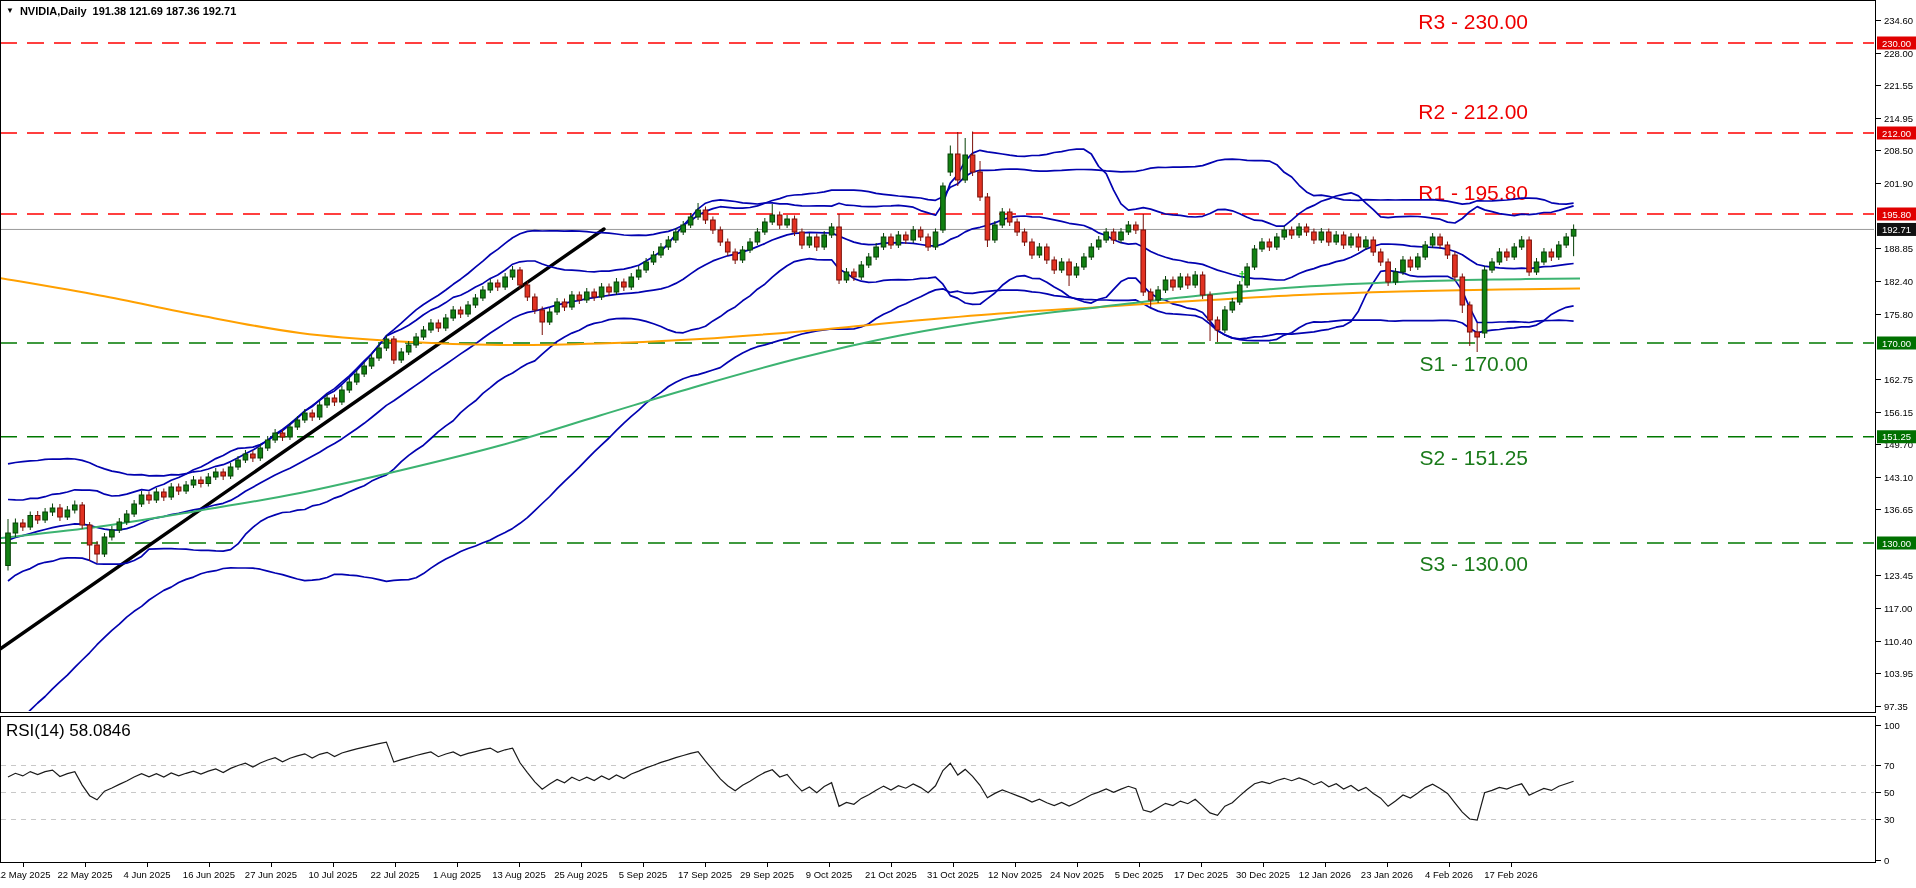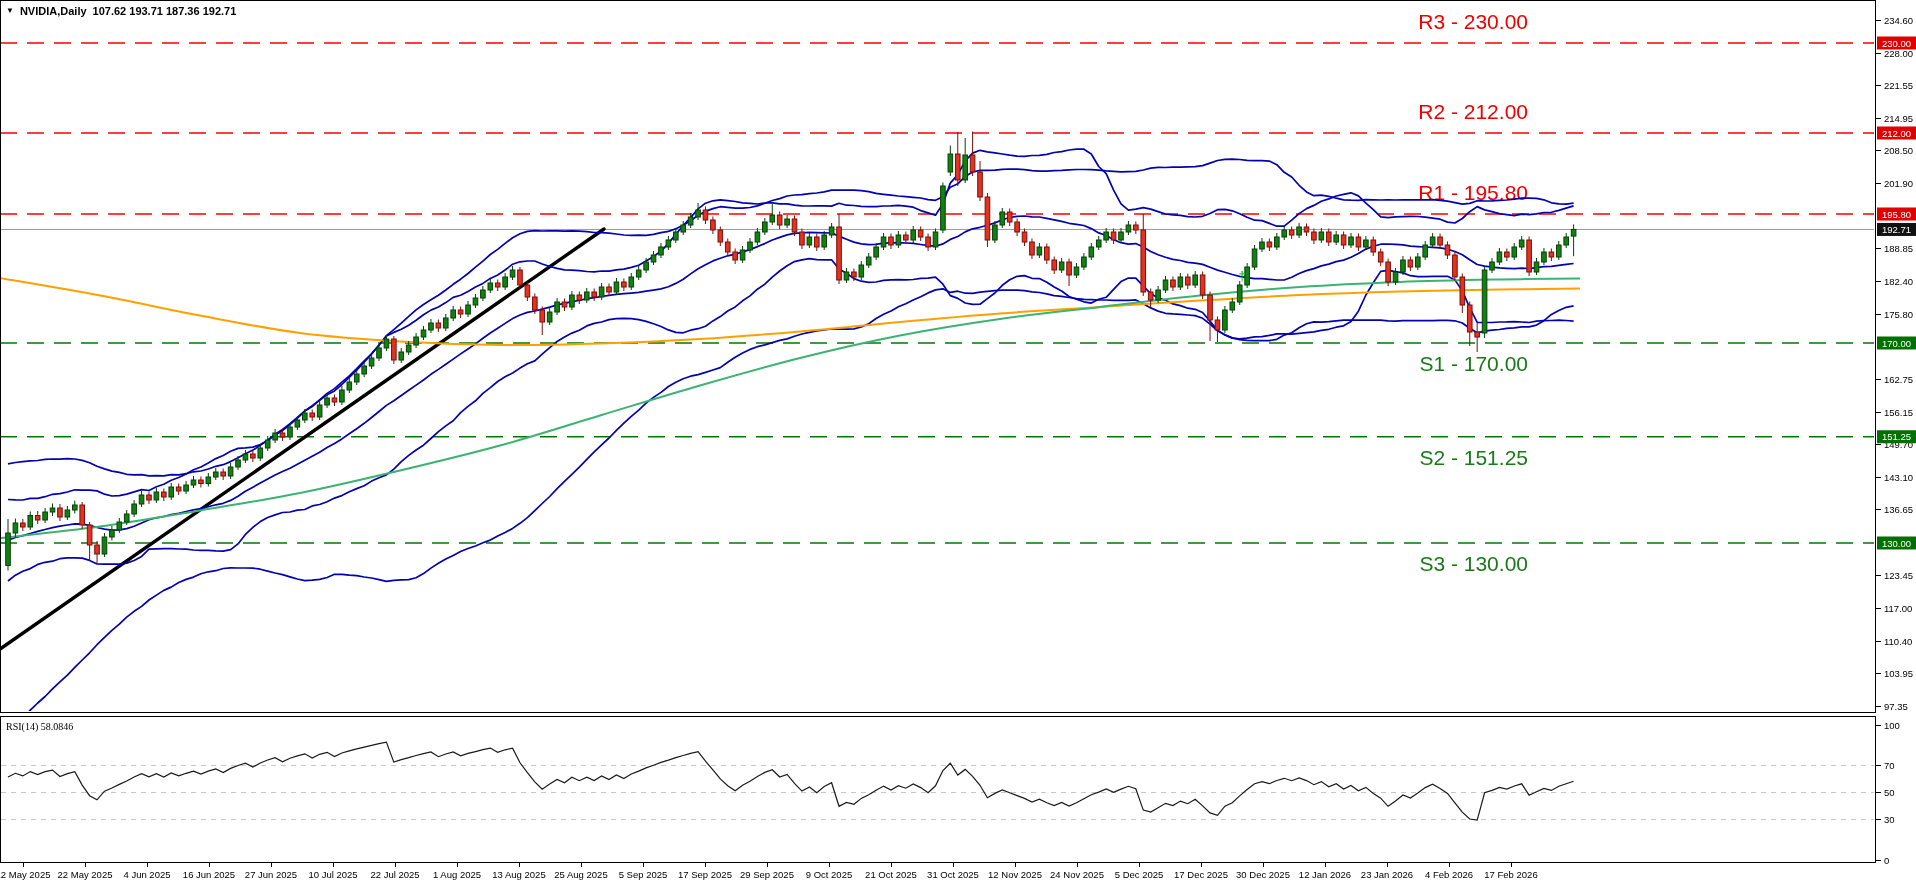--- a/index.html
+++ b/index.html
@@ -2,21 +2,21 @@
 <html><head>
 <meta charset="utf-8">
 <style>
   html,body{margin:0;padding:0;background:#fff;}
   #app{position:relative;width:1916px;height:888px;background:#fff;overflow:hidden;
        font-family:"Liberation Sans","DejaVu Sans",sans-serif;}
   #plot{position:absolute;left:0;top:0;}
   #symbol-info{position:absolute;left:6px;top:5px;font-size:11px;font-weight:bold;color:#000;
        display:flex;align-items:center;gap:6px;white-space:pre;}
   #symbol-info .arrow{font-size:8px;line-height:1;}
-  #rsi-info{position:absolute;left:6px;top:721px;font-size:10px;color:#000;font-family:Liberation Serif, serif;}
+  #rsi-info{position:absolute;left:6px;top:721px;font-size:17px;color:#000;}
 </style>
 </head>
 <body>
 
 <div id="app">
   <svg id="plot" width="1916" height="888">
       <defs>
         <clipPath id="mainclip">
           <rect x="1" y="1" width="1873" height="710"></rect>
         </clipPath>
@@ -587,15 +587,15 @@
         <line x1="1325" y1="862" x2="1325" y2="867" stroke="#000" stroke-width="1" shape-rendering="crispEdges"></line>
         <text x="1325" y="878" text-anchor="middle" font-size="9.5px" fill="#000">12 Jan 2026</text>
         <line x1="1387" y1="862" x2="1387" y2="867" stroke="#000" stroke-width="1" shape-rendering="crispEdges"></line>
         <text x="1387" y="878" text-anchor="middle" font-size="9.5px" fill="#000">23 Jan 2026</text>
         <line x1="1449" y1="862" x2="1449" y2="867" stroke="#000" stroke-width="1" shape-rendering="crispEdges"></line>
         <text x="1449" y="878" text-anchor="middle" font-size="9.5px" fill="#000">4 Feb 2026</text>
         <line x1="1511" y1="862" x2="1511" y2="867" stroke="#000" stroke-width="1" shape-rendering="crispEdges"></line>
         <text x="1511" y="878" text-anchor="middle" font-size="9.5px" fill="#000">17 Feb 2026</text>
       </g>
     </svg>
-  <div id="symbol-info"><span class="arrow">▼</span><span>NVIDIA,Daily</span><span>107.62 193.71 187.36 192.71</span></div>
+  <div id="symbol-info"><span class="arrow">▼</span><span>NVIDIA,Daily</span><span>191.38 121.69 187.36 192.71</span></div>
   <div id="rsi-info">RSI(14) 58.0846</div>
 </div>
 
 </body></html>

